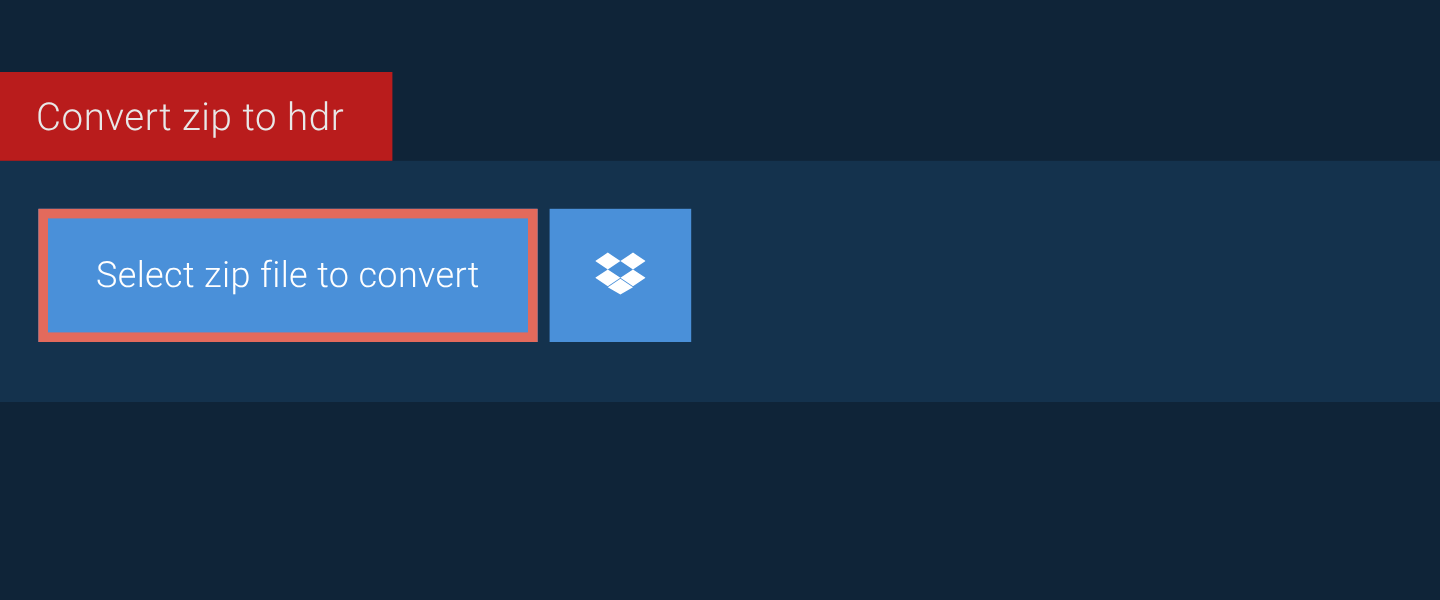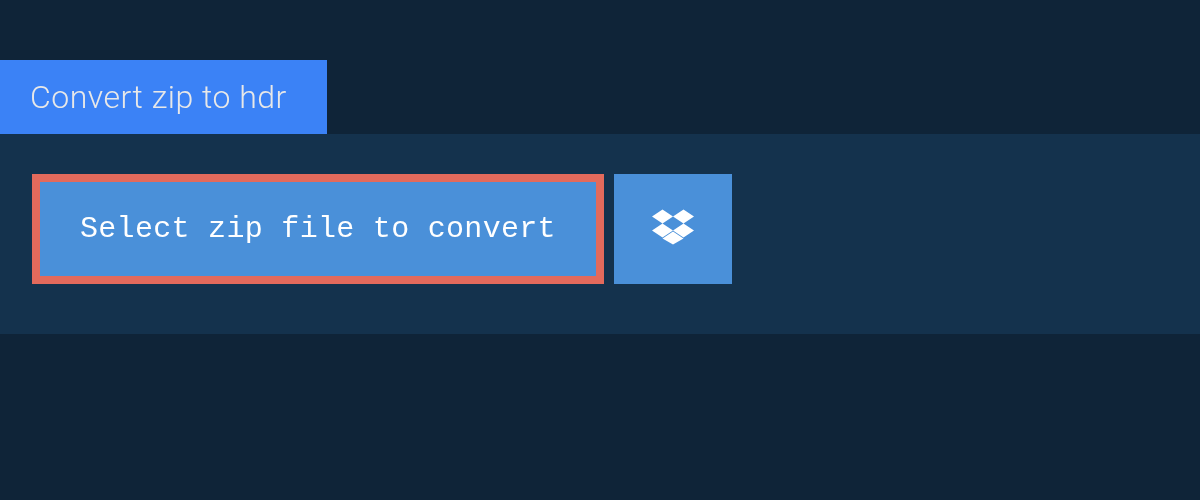--- a/index.html
+++ b/index.html
@@ -12,21 +12,21 @@
       height: 500px;
       background: #0f2438;
       font-family: -apple-system, BlinkMacSystemFont, "Segoe UI", Roboto, Helvetica, Arial, sans-serif;
       overflow: hidden;
     }
     .tab-bar {
       display: flex;
       padding-top: 60px;
     }
     .tab {
-      background: #3b82f6;
+      background: #b91c1c;
       color: #e8e8e8;
       font-size: 32px;
       font-weight: 300;
       padding: 18px 40px 18px 30px;
       letter-spacing: 0.5px;
     }
     .panel {
       background: #14324d;
       padding: 40px 32px 50px 32px;
     }
@@ -40,21 +40,20 @@
       border: 8px solid #e36a5c;
       color: #ffffff;
       font-size: 30px;
       font-weight: 300;
       padding: 30px 40px;
       cursor: pointer;
       letter-spacing: 0.3px;
       display: flex;
       align-items: center;
       justify-content: center;
-      font-family: Liberation Mono, monospace;
     }
     .dropbox-btn {
       background: #4a90d9;
       width: 118px;
       display: flex;
       align-items: center;
       justify-content: center;
       cursor: pointer;
     }
     .dropbox-btn svg {

